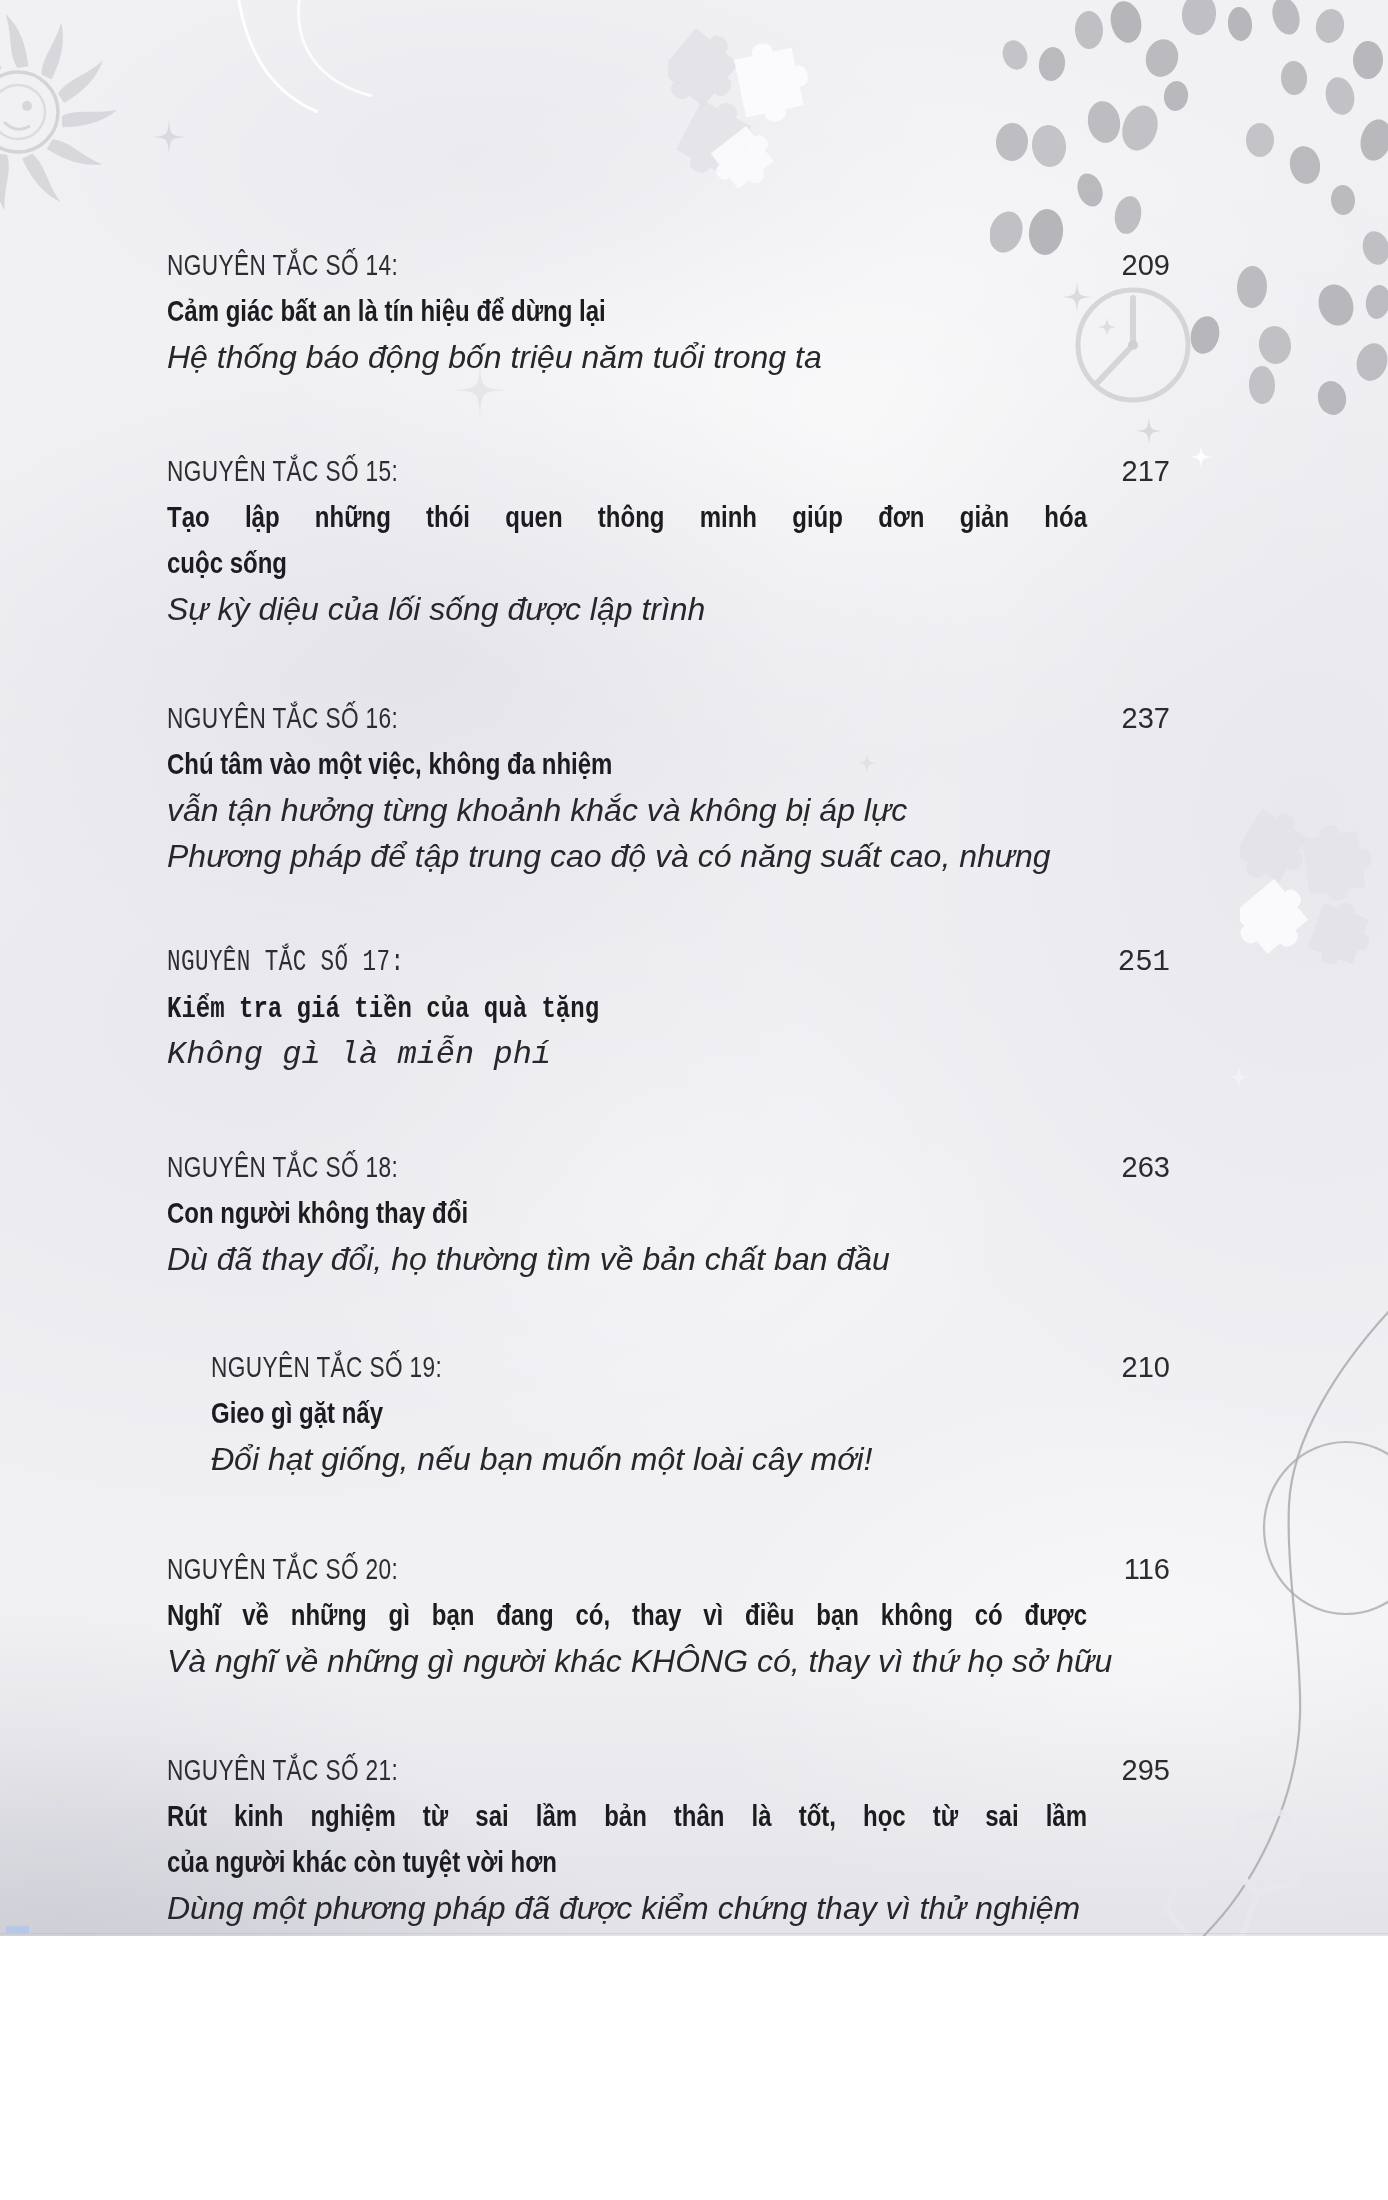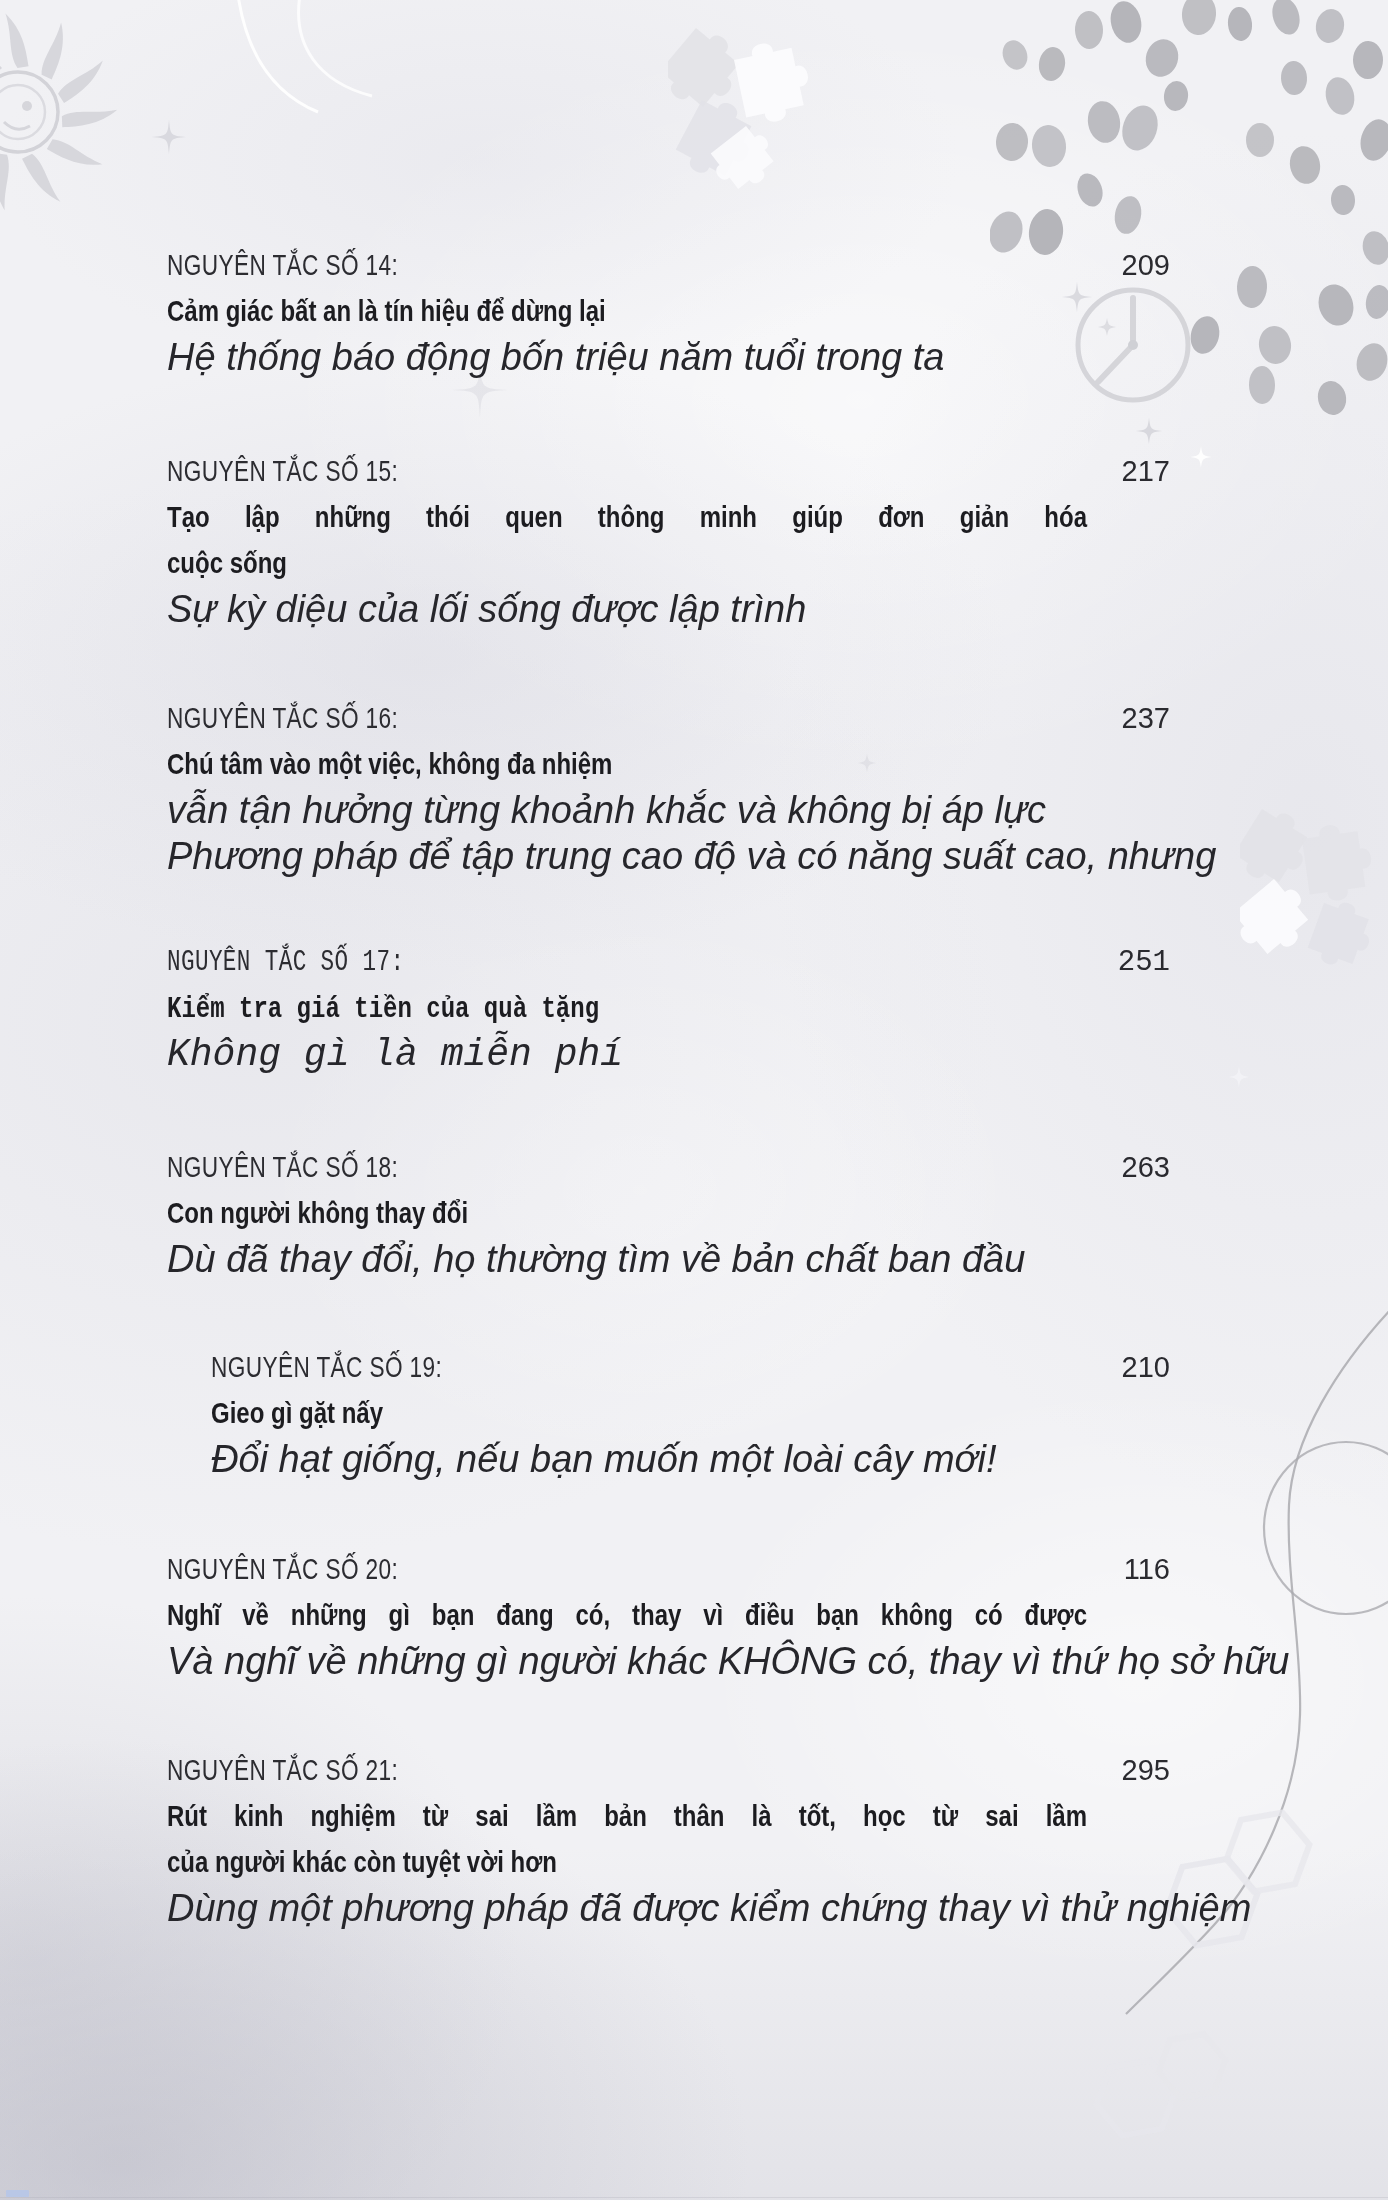--- a/index.html
+++ b/index.html
@@ -1,17 +1,17 @@
 <!DOCTYPE html>
 <html><head>
 <meta charset="utf-8">
 <style>
   html,body{margin:0;padding:0;background:#ffffff;}
   .page{
-    position:relative;width:1388px;height:2200px;overflow:hidden;
+    position:relative;width:1388px;height:1936px;overflow:hidden;
     background:#f1f1f4;
     font-family:"Liberation Sans",sans-serif;
   }
   .washes{
     position:absolute;inset:0;pointer-events:none;
     background:
       radial-gradient(900px 600px at 120px 2160px, rgba(182,182,194,.55), rgba(182,182,194,0) 70%),
       radial-gradient(700px 520px at 30px 1960px, rgba(196,196,206,.40), rgba(196,196,206,0) 70%),
       linear-gradient(to top, rgba(203,203,212,.38), rgba(203,203,212,0) 16%),
       radial-gradient(820px 430px at 420px 660px, rgba(211,211,221,.38), rgba(211,211,221,0) 72%),
@@ -31,21 +31,21 @@
   .line{height:46px;line-height:46px;white-space:nowrap;}
   .h-line span{
     display:inline-block;font-size:29px;font-weight:400;color:#2c2c31;
     transform:scaleX(0.78);transform-origin:0 50%;letter-spacing:.5px;
   }
   .b-line{
     font-size:30px;font-weight:700;color:#1c1c20;
     width:1150px;transform:scaleX(0.80);transform-origin:0 50%;
   }
   .b-just{white-space:normal;text-align:justify;text-align-last:justify;}
-  .i-line{font-size:38px;font-style:italic;font-weight:400;color:#26262b;}
+  .i-line{font-size:32px;font-style:italic;font-weight:400;color:#26262b;}
   .pagenum{
     position:absolute;top:0;right:218px;height:46px;line-height:46px;
     font-size:29px;color:#2a2a2f;text-align:right;
   }
   .corner-chip{position:absolute;left:6px;bottom:3px;width:23px;height:7px;border-radius:1px;}
   .bottom-hairline{position:absolute;left:0;bottom:2px;width:100%;height:1px;background:rgba(168,168,180,.28);}
 </style>
 </head>
 <body>
 

